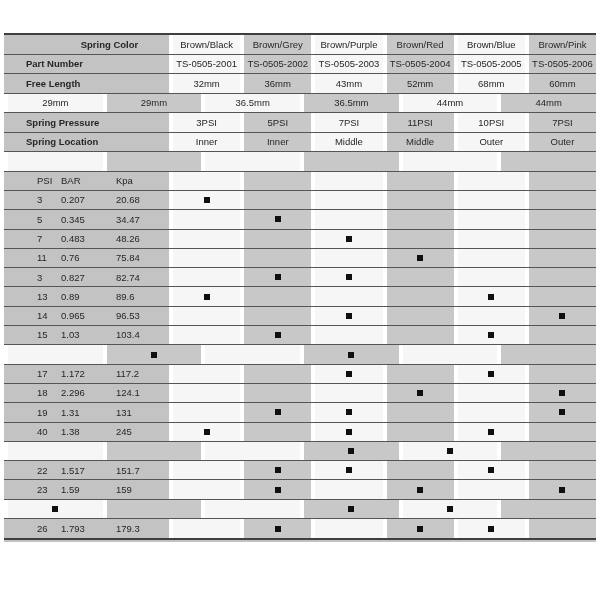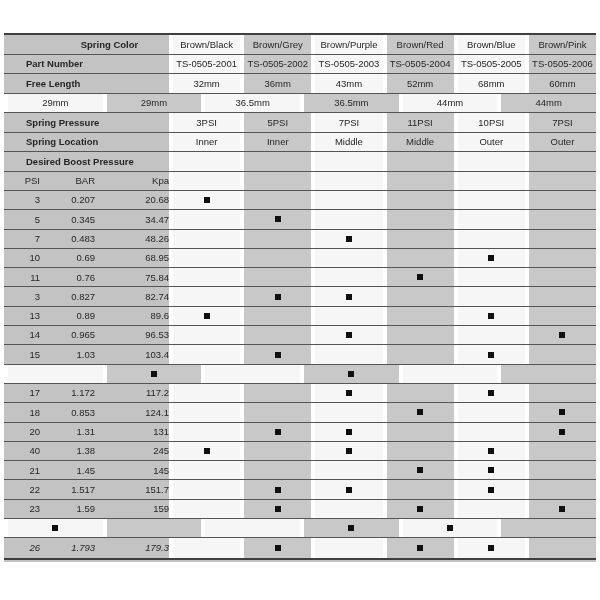--- a/index.html
+++ b/index.html
@@ -1,40 +1,40 @@
 <!DOCTYPE html>
 <html><head>
 <meta charset="utf-8">
 <style>
   html,body{margin:0;padding:0;}
   body{
     width:600px;height:600px;background:#ffffff;
     font-family:"Liberation Sans", sans-serif;
     color:#262626;
   }
-  .sheet{position:relative;width:600px;height:600px;background:#fff;overflow:hidden;text-align:right;}
+  .sheet{position:relative;width:600px;height:600px;background:#fff;overflow:hidden;}
   .tbl{
     position:absolute;left:4px;top:33px;width:592px;
     border-top:2px solid #3f3f3f;
     border-bottom:2px solid #3f3f3f;
     box-shadow:0 2px 0 #c2c2c2;
   }
   .row{display:flex;box-sizing:border-box;border-bottom:1px solid #555555;}
   .hrow{height:19.5px;}
   .drow{height:19.3px;}
-  #boost-rows .row:last-child{border-bottom:none;font-style:italic;}
+  #boost-rows .row:last-child{border-bottom:none;}
   .cell{box-sizing:border-box;display:flex;align-items:center;overflow:hidden;font-size:9.5px;line-height:1;}
   .lab{width:165px;background:#c3c3c3;}
   .dc{flex:1 1 0;border-left:4px solid #ffffff;justify-content:center;}
   .dc.w{background:#f6f6f6;}
   .dc.g{background:#c8c8c8;}
   .bold{font-weight:normal;}
   .corner{justify-content:center;font-weight:bold;padding-left:46px;}
   .rl{padding-left:22px;font-weight:bold;white-space:nowrap;}
-  .u1{width:36px;padding-left:0;box-sizing:border-box;}
+  .u1{width:36px;padding-left:16px;box-sizing:border-box;margin-left:17px;}
   .u2{width:55px;padding-left:4px;box-sizing:border-box;}
   .u3{flex:1;padding-left:4px;}
   .val{white-space:nowrap;}
   .mark{width:6px;height:6px;background:#101010;}
 </style>
 </head>
 <body>
 
 <div class="sheet">
   <div class="tbl">
@@ -172,23 +172,20 @@
           <div class="cell dc w">
             <span class="val">Outer</span>
           </div>
           <div class="cell dc g">
             <span class="val">Outer</span>
           </div>
         </div>
       </div>
 
     <div class="row hrow">
-      <div class="cell lab">
-        <span class="rl">Desired Boost Pressure</span>
-      </div>
       <div class="cell dc w"></div>
       <div class="cell dc g"></div>
       <div class="cell dc w"></div>
       <div class="cell dc g"></div>
       <div class="cell dc w"></div>
       <div class="cell dc g"></div>
     </div>
 
     <div class="row hrow">
       <div class="cell lab">
@@ -245,35 +242,20 @@
           <div class="cell dc g"></div>
           <div class="cell dc w">
             <span class="mark"></span>
           </div>
           <div class="cell dc g"></div>
           <div class="cell dc w"></div>
           <div class="cell dc g"></div>
         </div>
         <div class="row drow">
           <div class="cell lab">
-            <span class="u1">10</span>
-            <span class="u2">0.69</span>
-            <span class="u3">68.95</span>
-          </div>
-          <div class="cell dc w"></div>
-          <div class="cell dc g"></div>
-          <div class="cell dc w"></div>
-          <div class="cell dc g"></div>
-          <div class="cell dc w">
-            <span class="mark"></span>
-          </div>
-          <div class="cell dc g"></div>
-        </div>
-        <div class="row drow">
-          <div class="cell lab">
             <span class="u1">11</span>
             <span class="u2">0.76</span>
             <span class="u3">75.84</span>
           </div>
           <div class="cell dc w"></div>
           <div class="cell dc g"></div>
           <div class="cell dc w"></div>
           <div class="cell dc g">
             <span class="mark"></span>
           </div>
@@ -373,37 +355,37 @@
           </div>
           <div class="cell dc g"></div>
           <div class="cell dc w">
             <span class="mark"></span>
           </div>
           <div class="cell dc g"></div>
         </div>
         <div class="row drow">
           <div class="cell lab">
             <span class="u1">18</span>
-            <span class="u2">0.853</span>
+            <span class="u2">2.296</span>
             <span class="u3">124.1</span>
           </div>
           <div class="cell dc w"></div>
           <div class="cell dc g"></div>
           <div class="cell dc w"></div>
           <div class="cell dc g">
             <span class="mark"></span>
           </div>
           <div class="cell dc w"></div>
           <div class="cell dc g">
             <span class="mark"></span>
           </div>
         </div>
         <div class="row drow">
           <div class="cell lab">
-            <span class="u1">20</span>
+            <span class="u1">19</span>
             <span class="u2">1.31</span>
             <span class="u3">131</span>
           </div>
           <div class="cell dc w"></div>
           <div class="cell dc g">
             <span class="mark"></span>
           </div>
           <div class="cell dc w">
             <span class="mark"></span>
           </div>
@@ -426,25 +408,20 @@
           <div class="cell dc w">
             <span class="mark"></span>
           </div>
           <div class="cell dc g"></div>
           <div class="cell dc w">
             <span class="mark"></span>
           </div>
           <div class="cell dc g"></div>
         </div>
         <div class="row drow">
-          <div class="cell lab">
-            <span class="u1">21</span>
-            <span class="u2">1.45</span>
-            <span class="u3">145</span>
-          </div>
           <div class="cell dc w"></div>
           <div class="cell dc g"></div>
           <div class="cell dc w"></div>
           <div class="cell dc g">
             <span class="mark"></span>
           </div>
           <div class="cell dc w">
             <span class="mark"></span>
           </div>
           <div class="cell dc g"></div>

